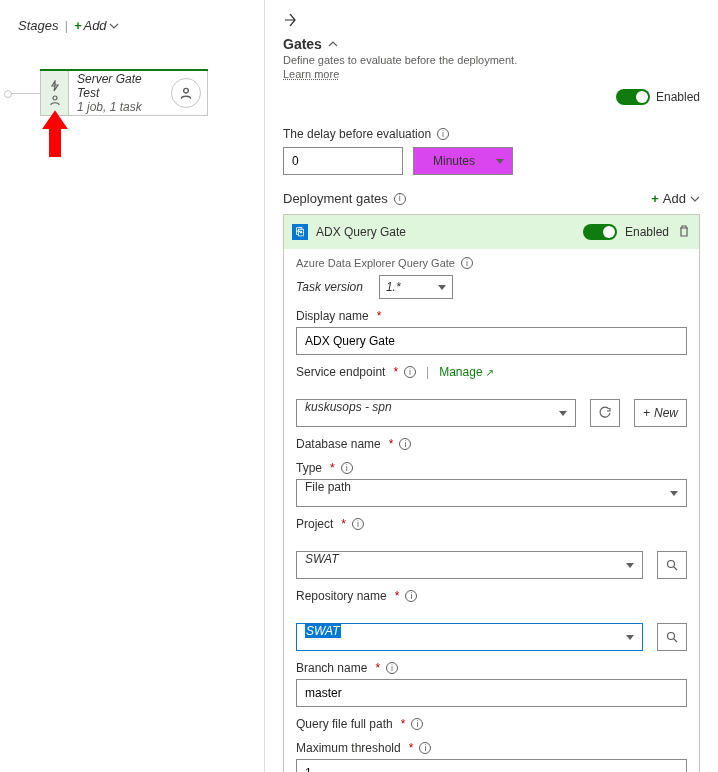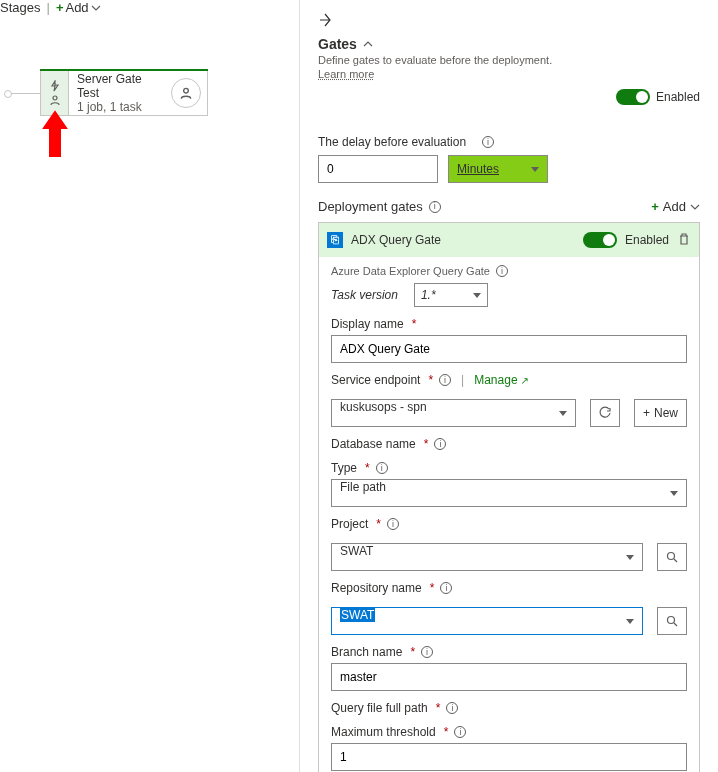--- a/index.html
+++ b/index.html
@@ -1,18 +1,18 @@
 <!DOCTYPE html>
 <html><head>
 <meta charset="utf-8">
 <style>
 * { box-sizing: border-box; margin: 0; padding: 0; font-family: "Segoe UI", -apple-system, sans-serif; }
 body { width: 718px; height: 772px; background: #fff; font-size: 13px; color: #323130; overflow: hidden; position: relative; }
 .layout { display: flex; width: 100%; height: 100%; }
-.left { width: 300px; border-right: 1px solid #e1dfdd; padding: 0; position: relative; }
+.left { width: 265px; border-right: 1px solid #e1dfdd; padding: 18px; position: relative; font-style: italic; }
 .right { flex: 1; padding: 12px 18px 12px 18px; overflow: hidden; }
 
 .stages-hdr { display: flex; align-items: center; gap: 6px; font-size: 13px; color: #323130; margin-bottom: 36px; }
 .stages-hdr .divider { color: #a19f9d; }
 .add-link { color: #323130; display: flex; align-items: center; gap: 2px; }
 .add-link .plus { color: #107c10; font-weight: 600; }
 
 .stage-card { position: absolute; left: 40px; top: 70px; width: 168px; height: 46px; border: 1px solid #c8c6c4; display: flex; align-items: center; }
 .stage-card::before { content:""; position:absolute; top:-2px; left:-1px; right:-1px; height:2px; background:#107c10; }
 .stage-left { width: 28px; height: 100%; background: #e6f2e6; display:flex; flex-direction:column; align-items:center; justify-content:center; gap:2px; border-right:1px solid #c8c6c4; }
@@ -29,28 +29,28 @@
 
 .panel-hdr { display:flex; align-items:flex-start; gap:8px;flex-direction:column; }
 .panel-hdr .title-row { display:flex; align-items:center; gap:6px; font-size:14px; font-weight:600; }
 .panel-hdr .desc { font-size:11px; color:#605e5c; margin-top:2px; }
 .panel-hdr .learn { font-size:11px; color:#605e5c; text-decoration: underline dotted; cursor:pointer; }
 .toggle-wrap { margin-left:auto; display:flex; align-items:center; gap:6px; }
 .toggle { width:34px; height:16px; background:#107c10; border-radius:8px; position:relative; }
 .toggle::after { content:""; position:absolute; right:2px; top:2px; width:12px; height:12px; background:#fff; border-radius:50%; }
 .toggle-label { font-size:12px; }
 
-.section-label { font-size:12px; color:#323130; margin-top:30px; display:flex; align-items:center; gap:16px; }
+.section-label { font-size:12px; color:#323130; margin-top:22px; display:flex; align-items:center; gap:6px; }
 .info-icon { width:12px; height:12px; border:1px solid #605e5c; border-radius:50%; display:inline-flex; align-items:center; justify-content:center; font-size:9px; color:#605e5c; line-height:1; }
 .req { color:#a80000; margin-left:2px; }
 
 .field-row { display:flex; gap:10px; margin-top:6px; }
 .inp { height:28px; border:1px solid #8a8886; padding:0 8px; font-size:12px; background:#fff; }
 .inp.wide { width:120px; }
-.sel { height:28px; border:1px solid #8a8886; padding:0 24px 0 8px; font-size:12px; background:#84cc16; position:relative; display:flex; align-items:center;text-decoration:underline; }
+.sel { height:28px; border:1px solid #8a8886; padding:0 24px 0 19px; font-size:12px; background:#d946ef; position:relative; display:flex; align-items:center; }
 .sel::after { content:""; position:absolute; right:8px; top:11px; border-left:4px solid transparent; border-right:4px solid transparent; border-top:5px solid #605e5c; }
 
 .dg-row { display:flex; align-items:center; margin-top:16px; }
 .dg-row .add { margin-left:auto; display:flex; align-items:center; gap:4px; color:#323130; }
 .dg-row .add .plus { color:#107c10; font-weight:600; }
 
 .gate-card { border:1px solid #c8c6c4; margin-top:8px; }
 .gate-hdr { background:#dff6dd; height:34px; display:flex; align-items:center; padding:0 8px; gap:8px; }
 .gate-logo { width:16px; height:16px; background:#0078d4; display:flex; align-items:center; justify-content:center; color:#fff; font-size:10px; font-weight:bold; }
 .gate-title { font-size:12px; flex:1; }
@@ -63,21 +63,21 @@
 .tv-sel { height:24px; border:1px solid #8a8886; width:74px; padding:0 20px 0 6px; font-size:12px; background:#fff; position:relative; display:flex; align-items:center; }
 .tv-sel::after { content:""; position:absolute; right:6px; top:9px; border-left:4px solid transparent; border-right:4px solid transparent; border-top:5px solid #605e5c; }
 
 .label { font-size:12px; color:#323130; margin-top:10px; display:flex; align-items:center; gap:6px; }
 .full-inp { width:100%; height:28px; border:1px solid #8a8886; padding:0 8px; font-size:12px; margin-top:4px; }
 .full-inp.sel-look { position:relative; padding-right:24px; }
 .full-inp.sel-look::after { content:""; position:absolute; right:8px; top:11px; border-left:4px solid transparent; border-right:4px solid transparent; border-top:5px solid #605e5c; }
 .full-inp.focused { border:1px solid #0078d4; }
 .full-inp.focused span { background:#0078d4; color:#fff; padding:0 1px; }
 
-.combo-row { display:flex; gap:14px; margin-top:12px; }
+.combo-row { display:flex; gap:14px; margin-top:20px;font-style:italic; }
 .combo-row .full-inp { margin-top:0; flex:1; }
 .sq-btn { width:30px; height:28px; border:1px solid #8a8886; display:flex; align-items:center; justify-content:center; font-size:12px; color:#323130; background:#fff; }
 .new-btn { height:28px; border:1px solid #8a8886; display:flex; align-items:center; padding:0 8px; gap:4px; font-size:12px; }
 .new-btn .plus { color:#323130; }
 
 .manage { color:#107c10; font-size:12px; display:inline-flex; align-items:center; gap:3px; }
 .ext-icon { font-size:10px; }
 .pipe { color:#a19f9d; margin:0 4px; }
 
 .expand-row { font-size:12px; margin-top:14px; display:flex; align-items:center; gap:4px; }

